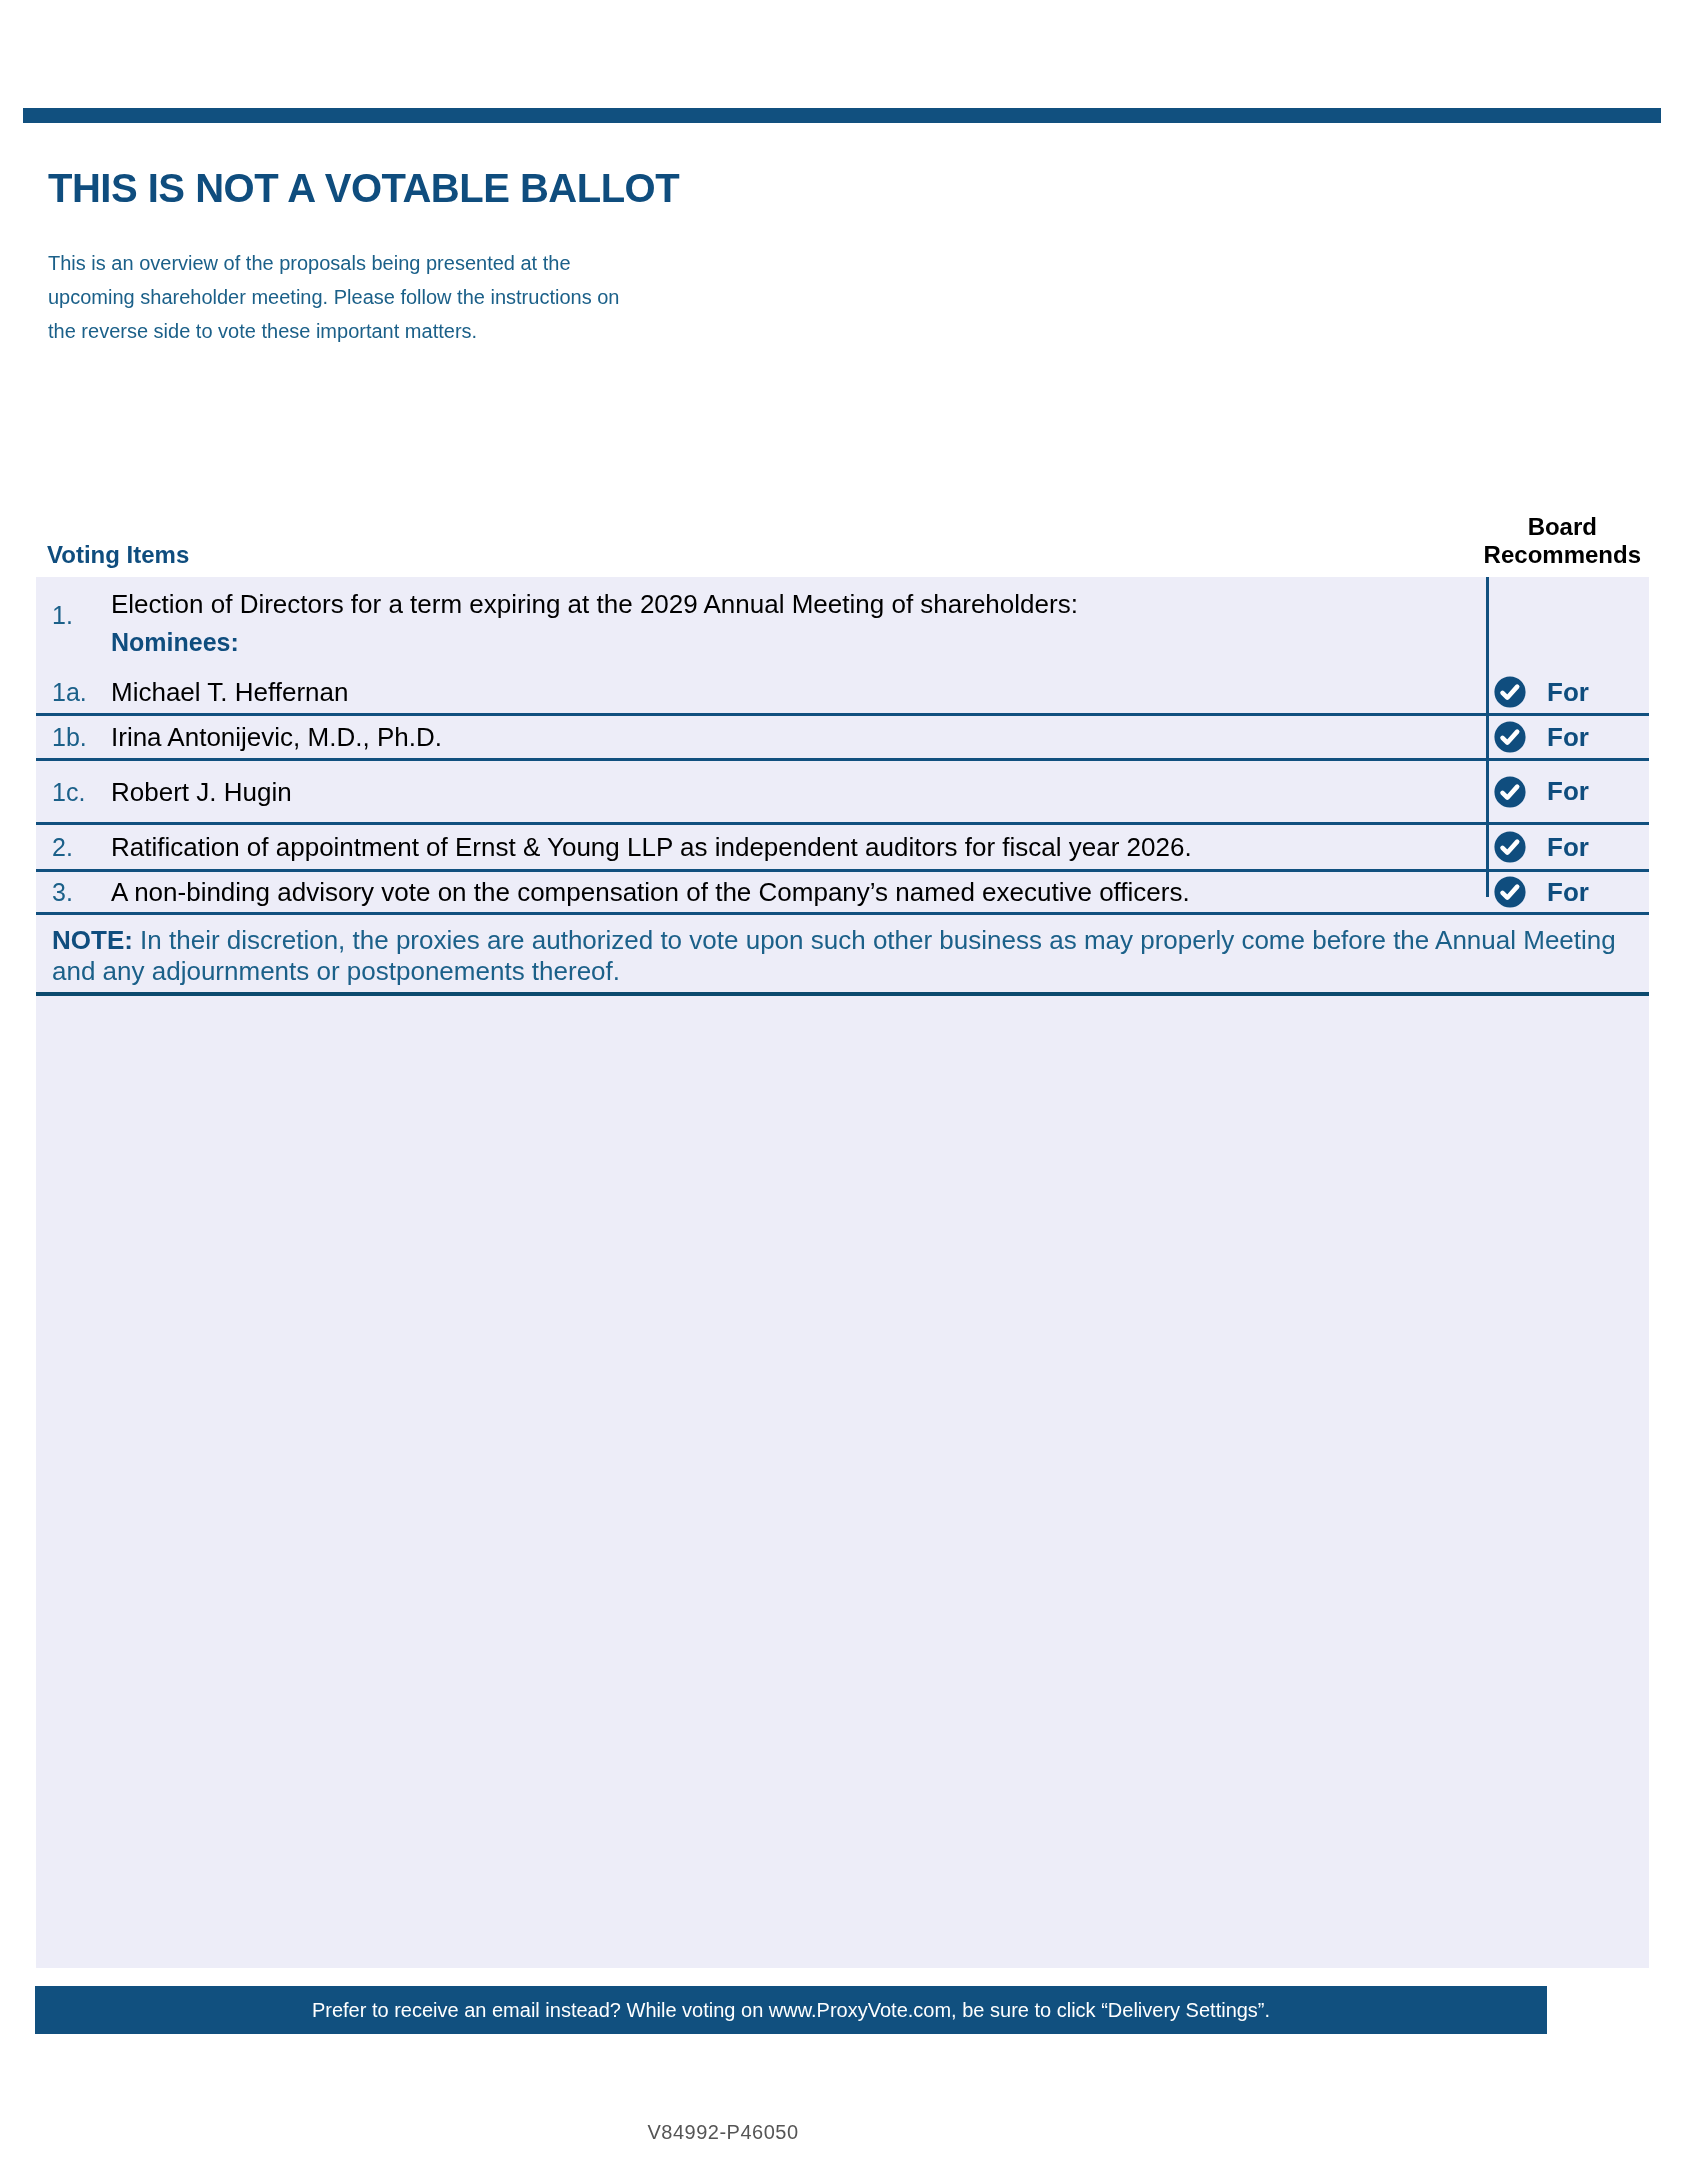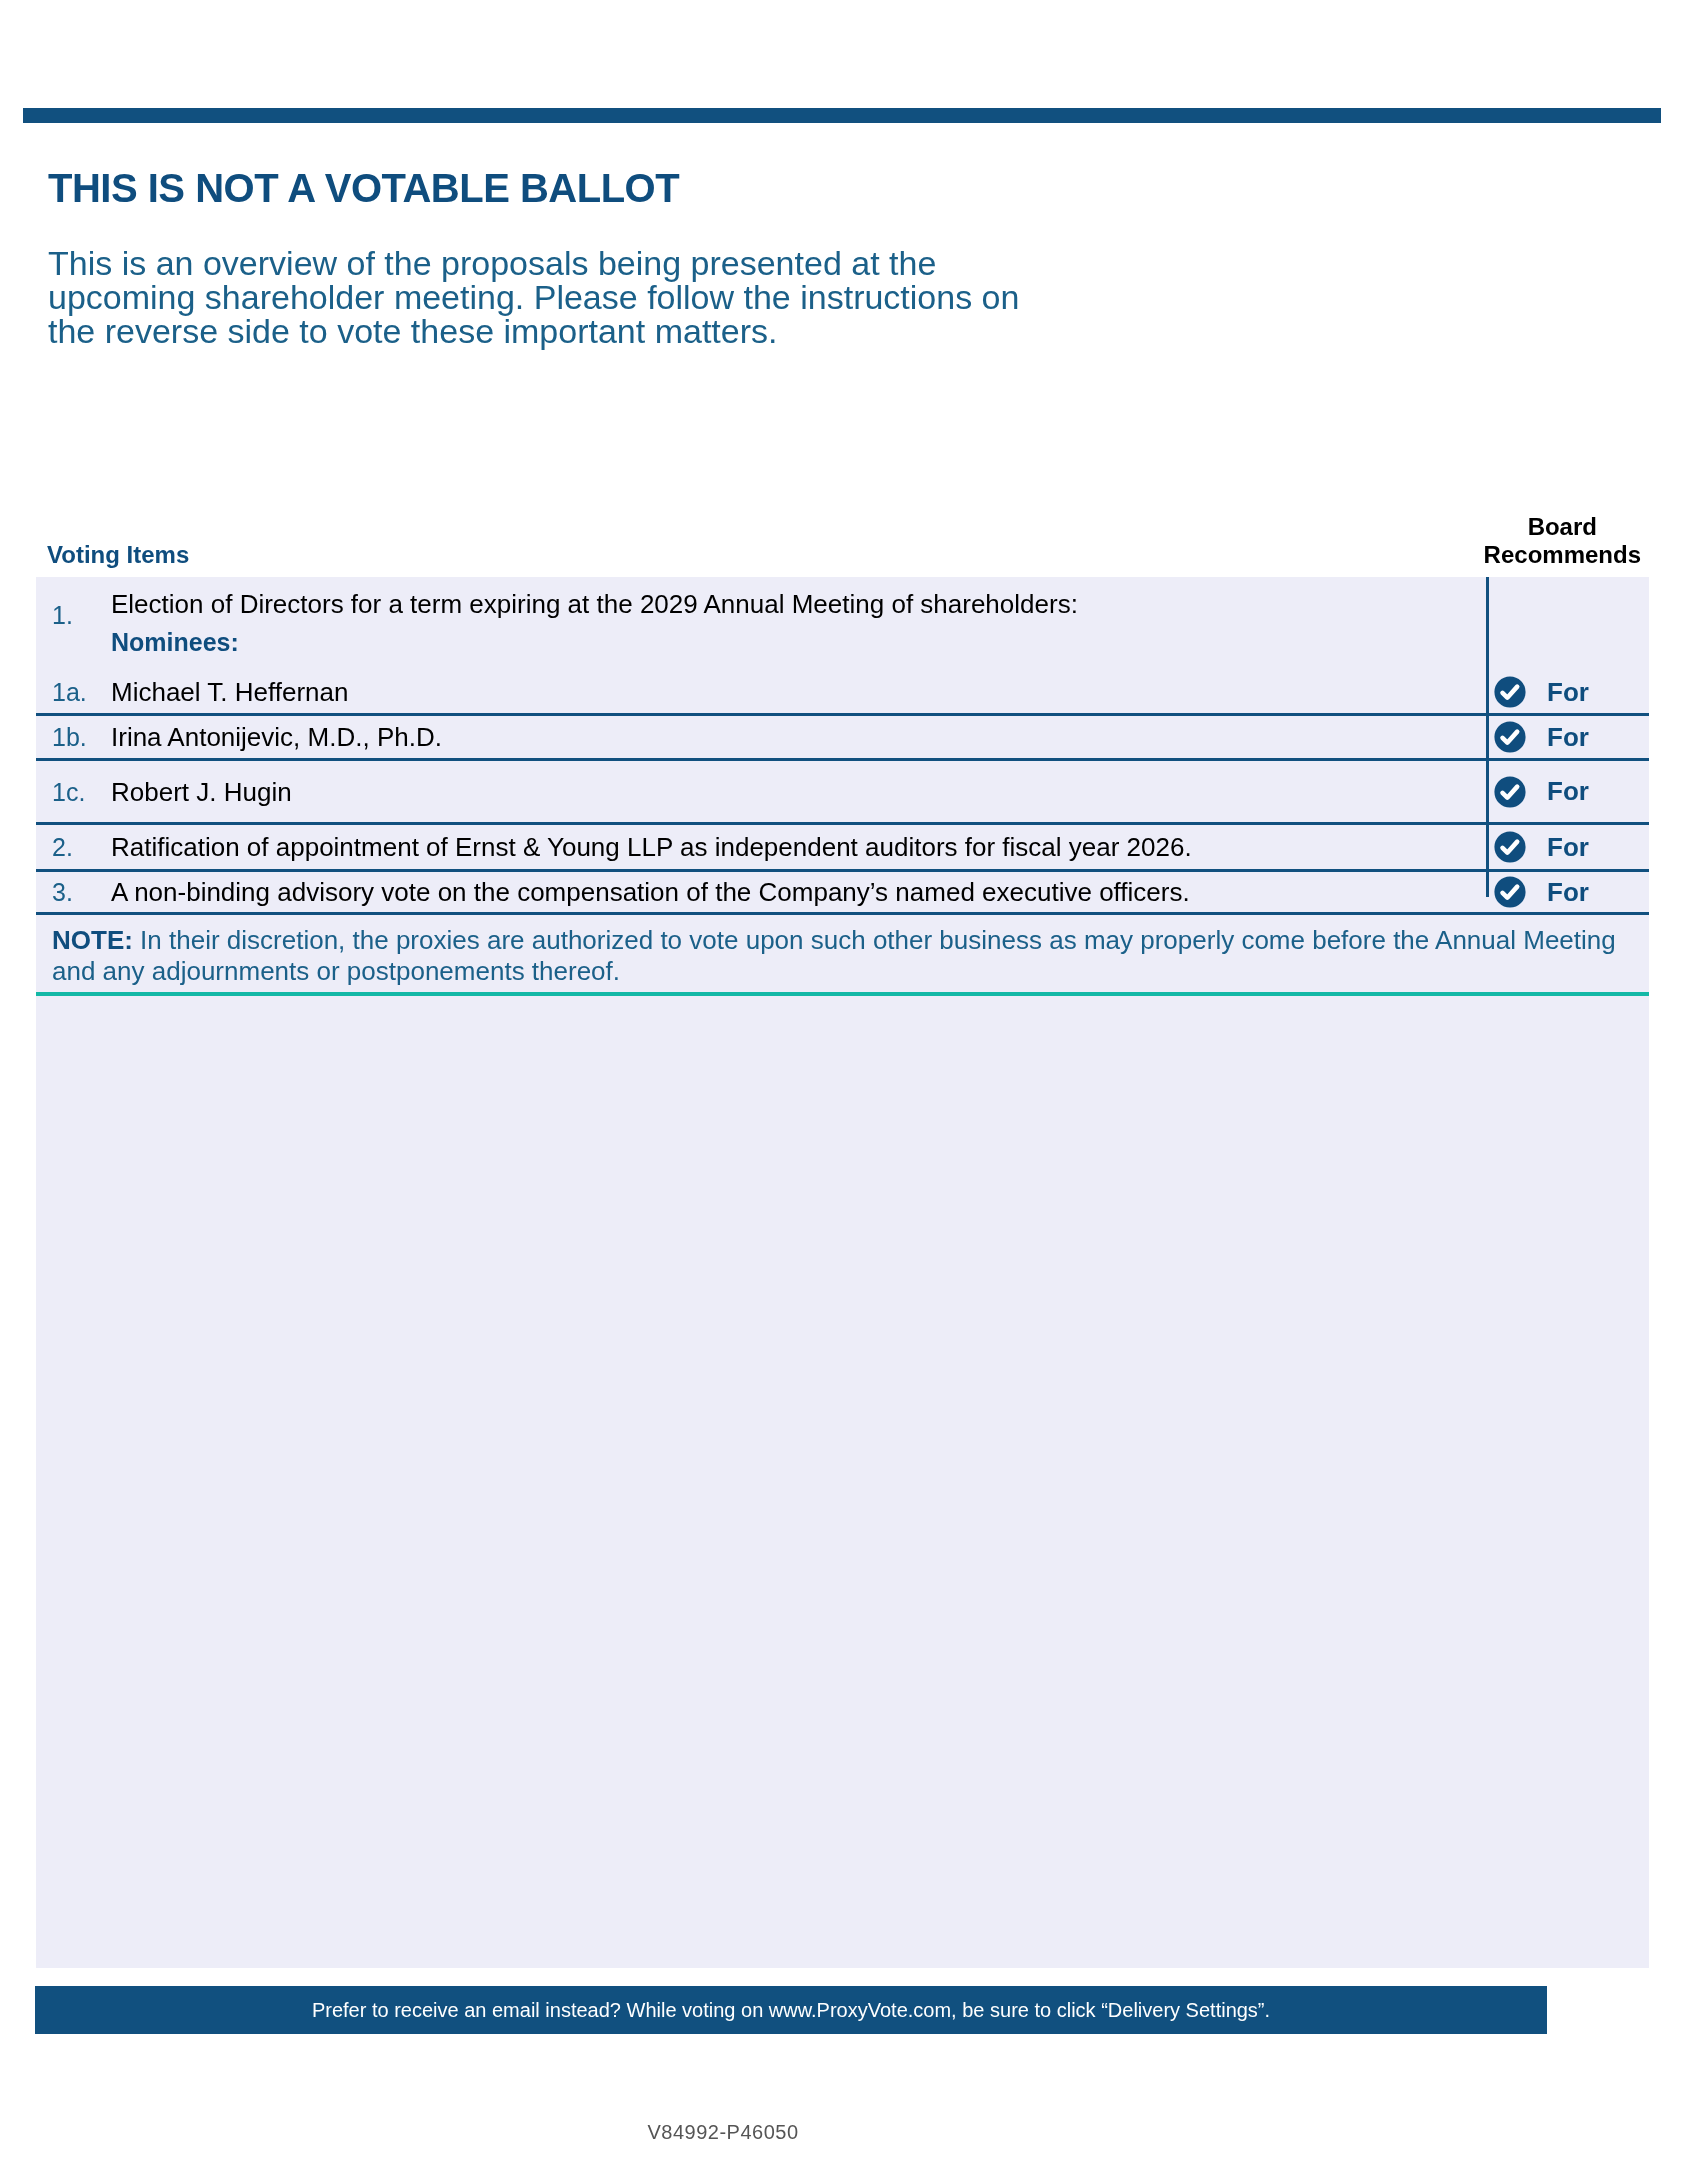--- a/index.html
+++ b/index.html
@@ -20,21 +20,21 @@
     position:absolute; left:23px; top:108px;
     width:1638px; height:15px; background:#11507f;
   }
   .doc-title {
     position:absolute; left:48px; top:166px;
     font-size:40px; font-weight:bold; color:#0f4d7e;
     letter-spacing:-0.5px;
   }
   .intro {
     position:absolute; left:48px; top:246px;
-    font-size:34px; line-height:34px; color:#1b6089;
+    font-size:20px; line-height:34px; color:#1b6089;
   }
   .col-head-left {
     position:absolute; left:47px; top:541px;
     font-size:24px; font-weight:bold; color:#0f4d7e;
   }
   .col-head-right {
     position:absolute; right:42px; top:513px;
     font-size:24px; font-weight:bold; color:#000000;
     text-align:center; line-height:28px;
   }
@@ -64,21 +64,21 @@
     position:absolute; left:75px; top:51px;
     font-size:25px; font-weight:bold; color:#0f4d7e;
   }
   .rec {
     position:absolute; left:1457px; top:0; height:100%;
     display:flex; align-items:center; gap:20px;
   }
   .check-circle { width:34px; height:34px; display:block; }
   .for-label { font-size:26px; font-weight:bold; color:#0f4d7e; }
   .note-row {
-    height:81px; border-bottom:4px solid #14b8a6;
+    height:81px; border-bottom:4px solid #0c4a6e;
     padding:10px 16px 0 16px;
     font-size:26px; line-height:31px; color:#1b6089;
   }
   .note-label { font-weight:bold; color:#0f4d7e; }
   .filler { height:990px; }
   .banner {
     position:absolute; left:35px; top:1986px;
     width:1512px; height:48px; background:#11507f;
     color:#ffffff; font-size:20px;
     display:flex; align-items:center; justify-content:center;

